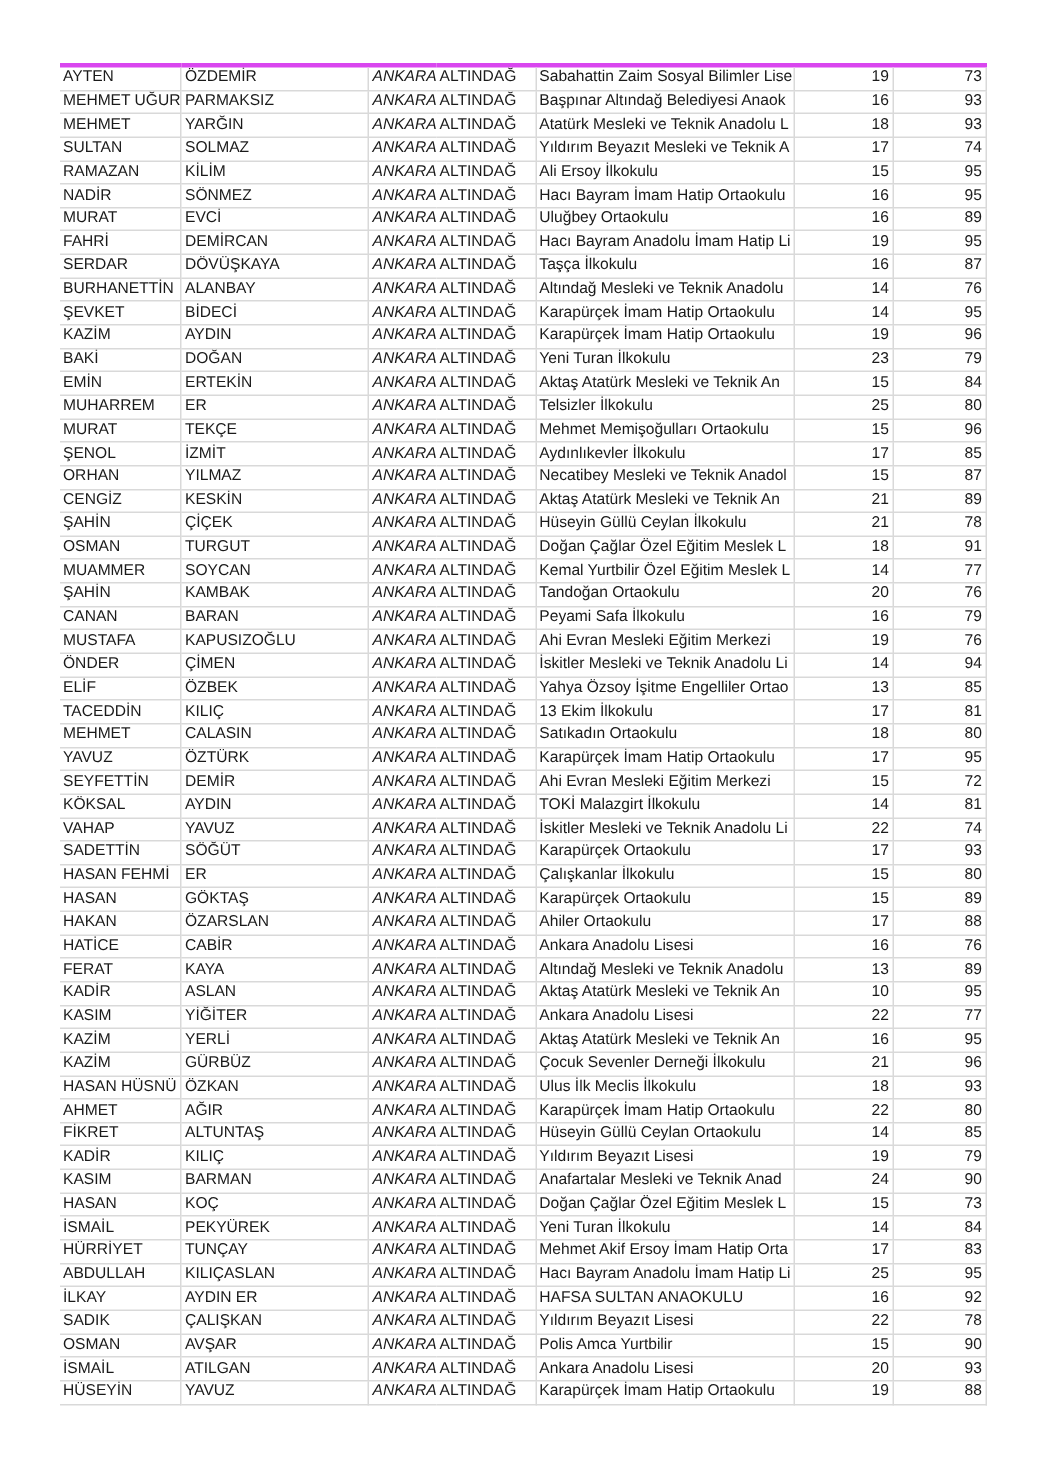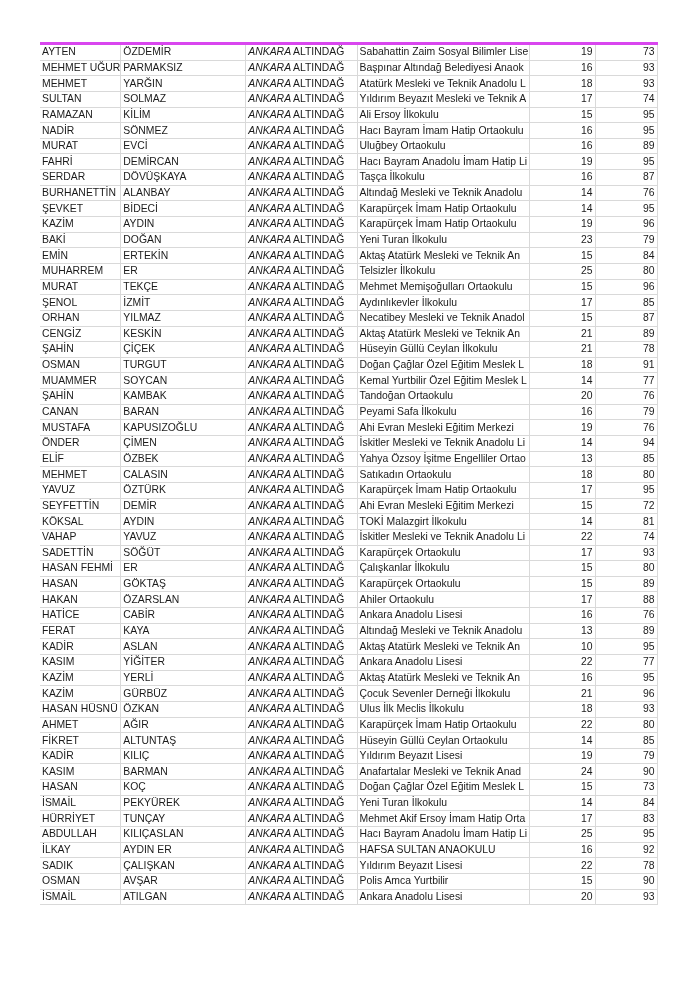--- a/index.html
+++ b/index.html
@@ -296,20 +296,29 @@
       <tr>
     <td>ELİF</td>
     <td>ÖZBEK</td>
     <td class="city">ANKARA</td>
     <td>ALTINDAĞ</td>
     <td>Yahya Özsoy İşitme Engelliler Ortao</td>
     <td class="num">13</td>
     <td class="num">85</td>
   </tr>
       <tr>
+    <td>TACEDDİN</td>
+    <td>KILIÇ</td>
+    <td class="city">ANKARA</td>
+    <td>ALTINDAĞ</td>
+    <td>13 Ekim İlkokulu</td>
+    <td class="num">17</td>
+    <td class="num">81</td>
+  </tr>
+      <tr>
     <td>MEHMET</td>
     <td>CALASIN</td>
     <td class="city">ANKARA</td>
     <td>ALTINDAĞ</td>
     <td>Satıkadın Ortaokulu</td>
     <td class="num">18</td>
     <td class="num">80</td>
   </tr>
       <tr>
     <td>YAVUZ</td>
@@ -546,15 +555,24 @@
     <td class="num">90</td>
   </tr>
       <tr>
     <td>İSMAİL</td>
     <td>ATILGAN</td>
     <td class="city">ANKARA</td>
     <td>ALTINDAĞ</td>
     <td>Ankara Anadolu Lisesi</td>
     <td class="num">20</td>
     <td class="num">93</td>
+  </tr>
+      <tr>
+    <td>HÜSEYİN</td>
+    <td>YAVUZ</td>
+    <td class="city">ANKARA</td>
+    <td>ALTINDAĞ</td>
+    <td>Karapürçek İmam Hatip Ortaokulu</td>
+    <td class="num">19</td>
+    <td class="num">88</td>
   </tr>
     </tbody>
 </table>
 
 </body></html>

